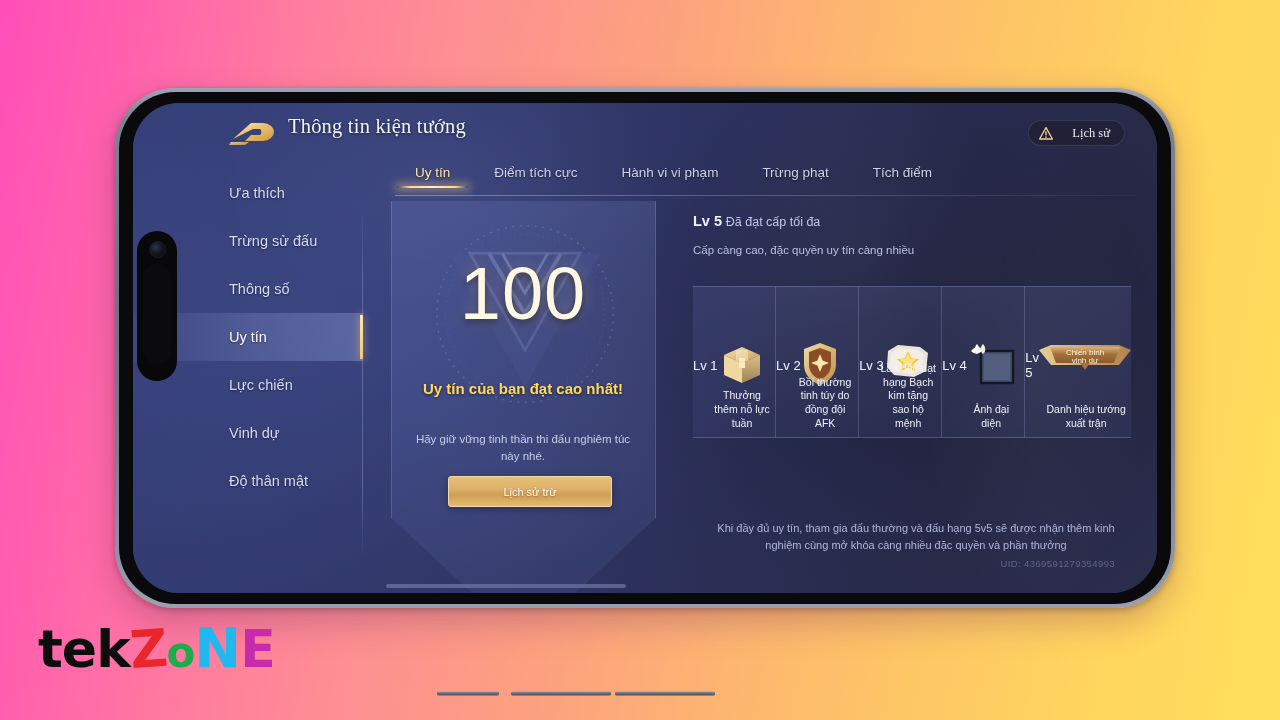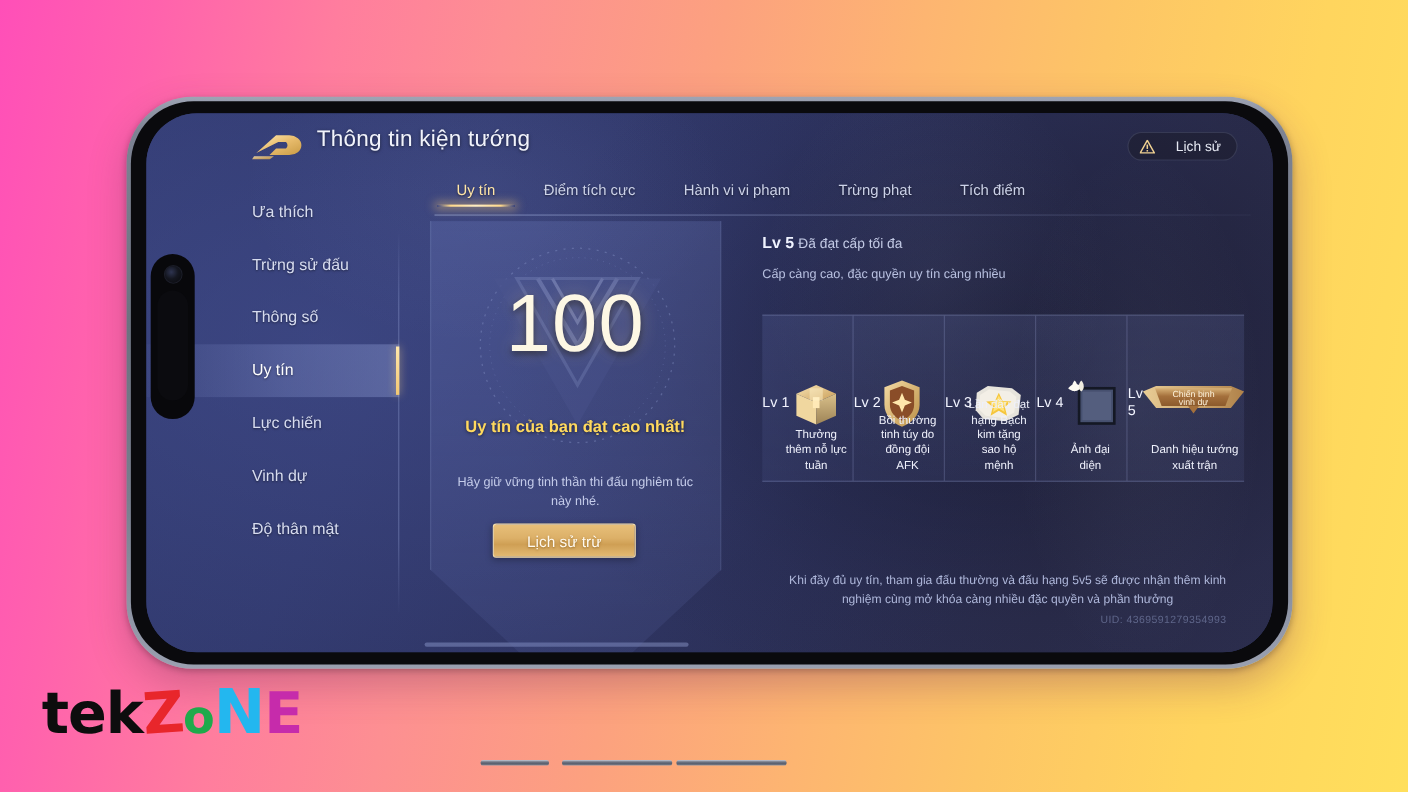--- a/index.html
+++ b/index.html
@@ -73,21 +73,21 @@
   }
   .bg-smoke {
     position: absolute; inset: 0; pointer-events:none;
     background:
       radial-gradient(ellipse 22% 55% at 70% 30%, rgba(180,190,225,0.07), rgba(0,0,0,0) 70%),
       radial-gradient(ellipse 16% 70% at 88% 55%, rgba(190,200,235,0.06), rgba(0,0,0,0) 70%),
       radial-gradient(ellipse 30% 40% at 30% 14%, rgba(160,175,230,0.07), rgba(0,0,0,0) 72%);
   }
 
   
-  #header { position: absolute; left: 0; top: 0; right: 0; height: 56px; z-index: 10; }
+  #header { position: absolute; left: 0; top: 0; right: 0; height: 56px; z-index: 10; font-family: Liberation Serif, serif; }
   #logo-mark {
     position: absolute; left: 96px; top: 16px; width: 46px; height: 26px;
   }
   #app-title {
     position: absolute; left: 155px; top: 12px;
     font-size: 20.5px; color: #f1f3fb; letter-spacing: .2px;
     text-shadow: 0 1px 3px rgba(0,0,0,.55);
   }
   #history-btn {
     position: absolute; right: 32px; top: 17px;
@@ -163,26 +163,26 @@
   #status-head {
     position: absolute; left: 26px; right: 26px; top: 175px; text-align: center;
     font-size: 15px; font-weight: bold; color: #ffd95e; line-height: 1.42;
     text-shadow: 0 1px 3px rgba(0,0,0,.55);
   }
   #status-sub {
     position: absolute; left: 34px; right: 34px; top: 228px; text-align: center;
     font-size: 11.5px; color: #c5ccea; line-height: 1.5;
   }
   #deduct-btn {
-    position: absolute; left: 75px; top: 273px; width: 130px; height: 31px;
+    position: absolute; left: 75px; top: 273px; width: 164px; height: 31px;
     border-radius: 3px;
     background: linear-gradient(180deg,#e7bf79 0%, #dcb068 42%, #cf9f54 62%, #e3ba73 100%);
     border: 1px solid #f3dba8;
     display: flex; align-items: center; justify-content: center;
-    font-size: 14px; color: #fffaf0;
+    font-size: 11px; color: #fffaf0;
     text-shadow: 0 1px 2px rgba(110,70,10,.6);
     box-shadow: 0 2px 7px rgba(0,0,0,.30);
   }
 
   
   #level-panel { position: absolute; left: 560px; right: 18px; top: 110px; bottom: 22px; z-index: 8; }
   #lv-head { font-size: 13.5px; color: #f0f3ff; }
   #lv-head .lv-num { font-weight: bold; font-size: 14.5px; }
   #lv-head .lv-sub { color: #c2c9e4; font-size: 12.5px; }
   #lv-desc { margin-top: 13px; font-size: 11.5px; color: #b8c0e0; line-height: 1.45; width: 240px; }
@@ -193,21 +193,21 @@
     background: linear-gradient(180deg, rgba(125,140,210,0.16), rgba(110,124,190,0.10));
     border-top: 1px solid rgba(180,195,245,0.28);
     border-bottom: 1px solid rgba(180,195,245,0.20);
   }
   .lv-cell {
     flex: 1; position: relative; display: flex; flex-direction: row; align-items: center;
     border-right: 1px solid rgba(180,195,245,0.22);
   }
   .lv-cell:last-child { border-right: none; }
   .lv-cell .lv-title { margin-top: 6px; font-size: 13px; color: #f2f4ff; }
-  .lv-cell .lv-icon { margin-top: 10px; height: 52px; display: flex; align-items: center; justify-content: center; }
+  .lv-cell .lv-icon { margin-top: 10px; height: 52px; display: flex; justify-content: center; }
   .lv-cell .lv-label {
     position: absolute; left: 20px; right: 4px; bottom: 6px; text-align: center;
     font-size: 10.5px; color: #eef0fb; line-height: 1.32;
   }
 
   #lv-foot {
     position: absolute; left: 18px; right: 18px; bottom: 18px; text-align: center;
     font-size: 11px; color: #aeb7da; line-height: 1.5;
   }
   #uid {

